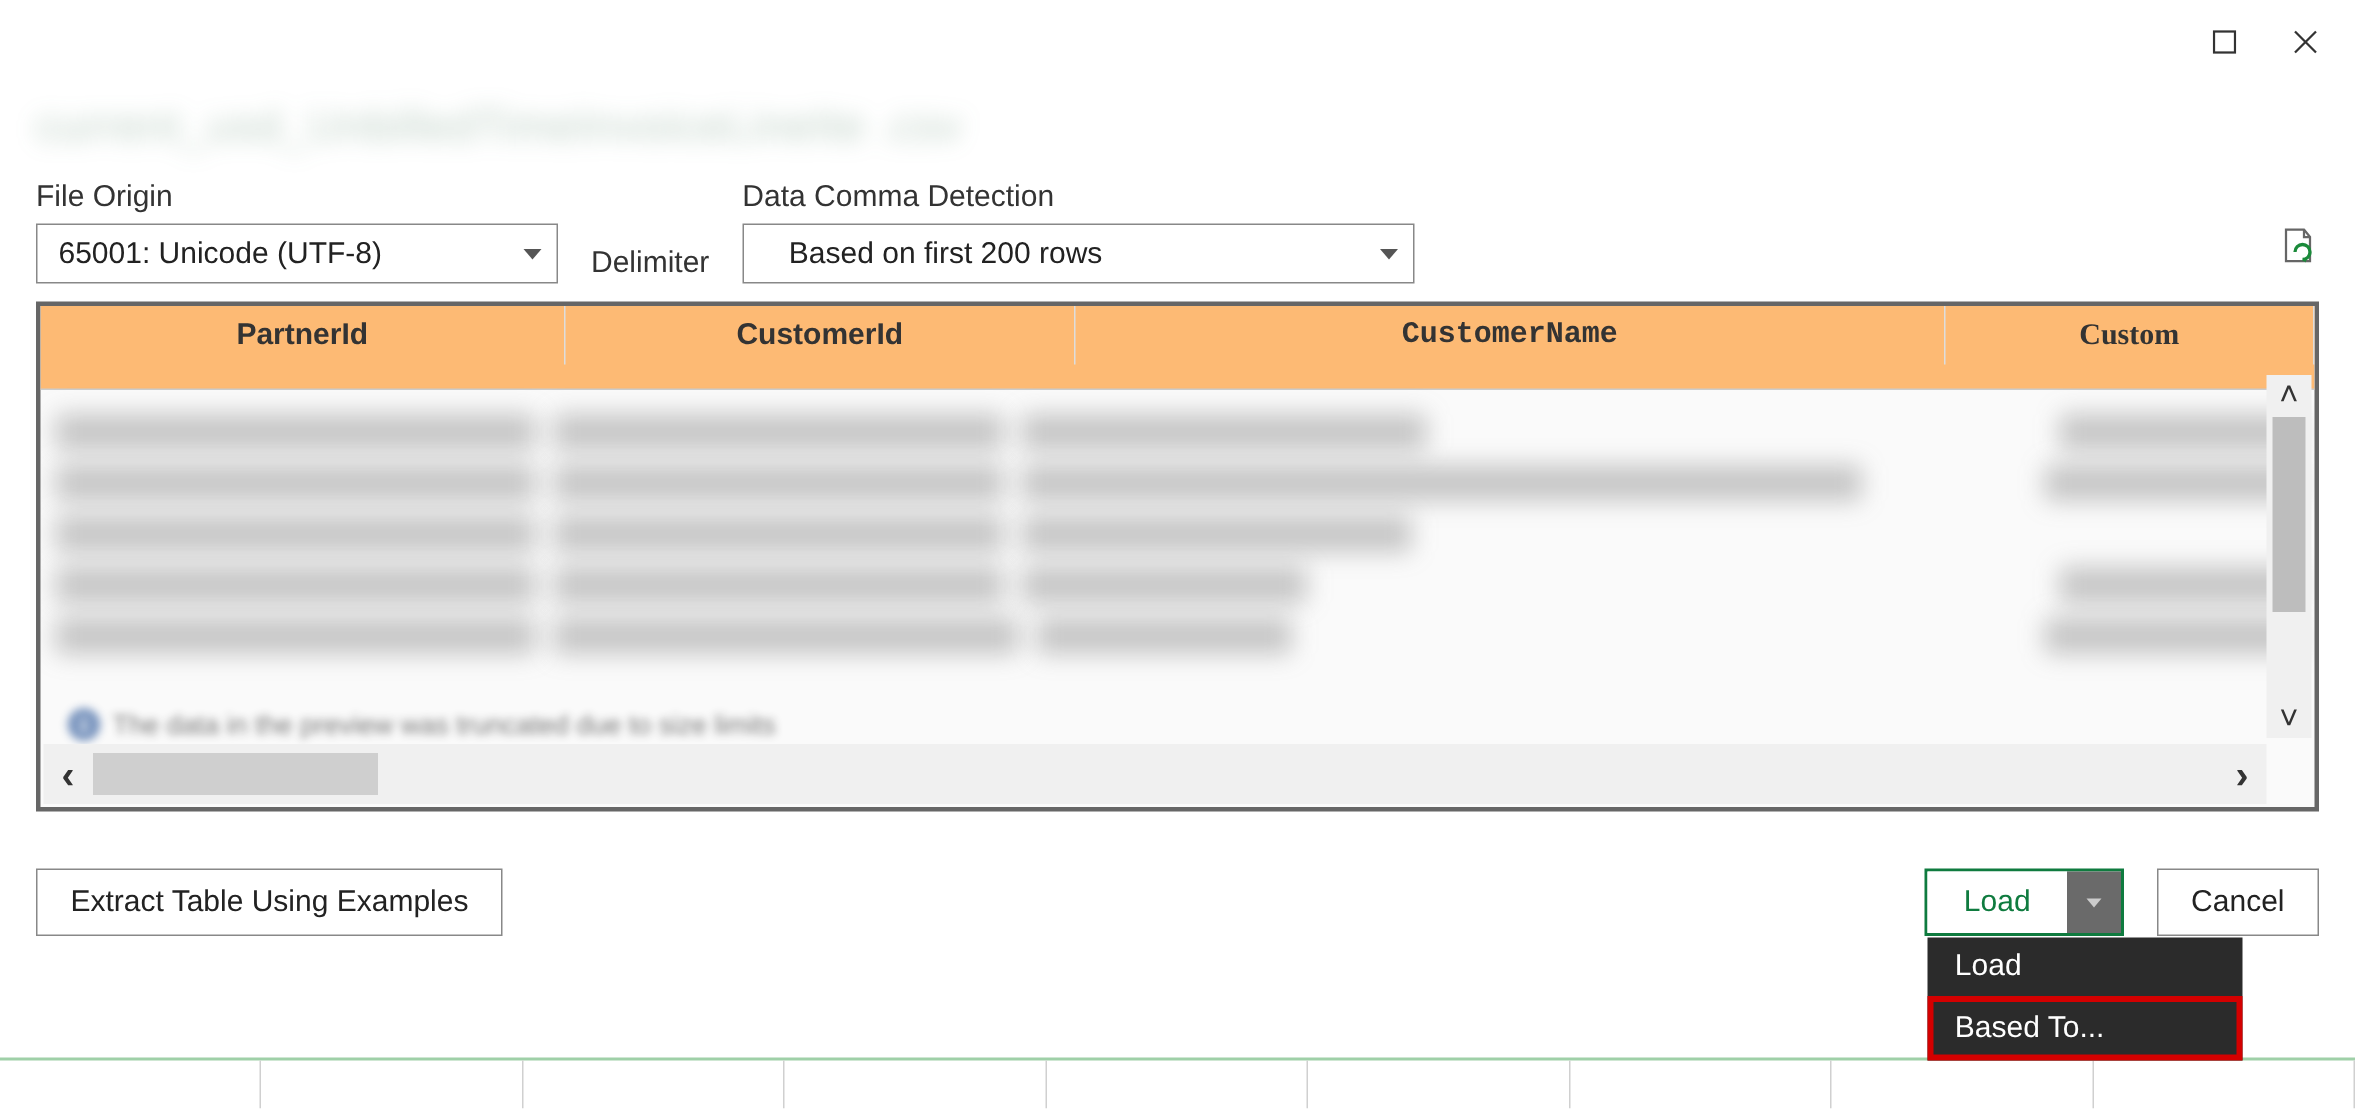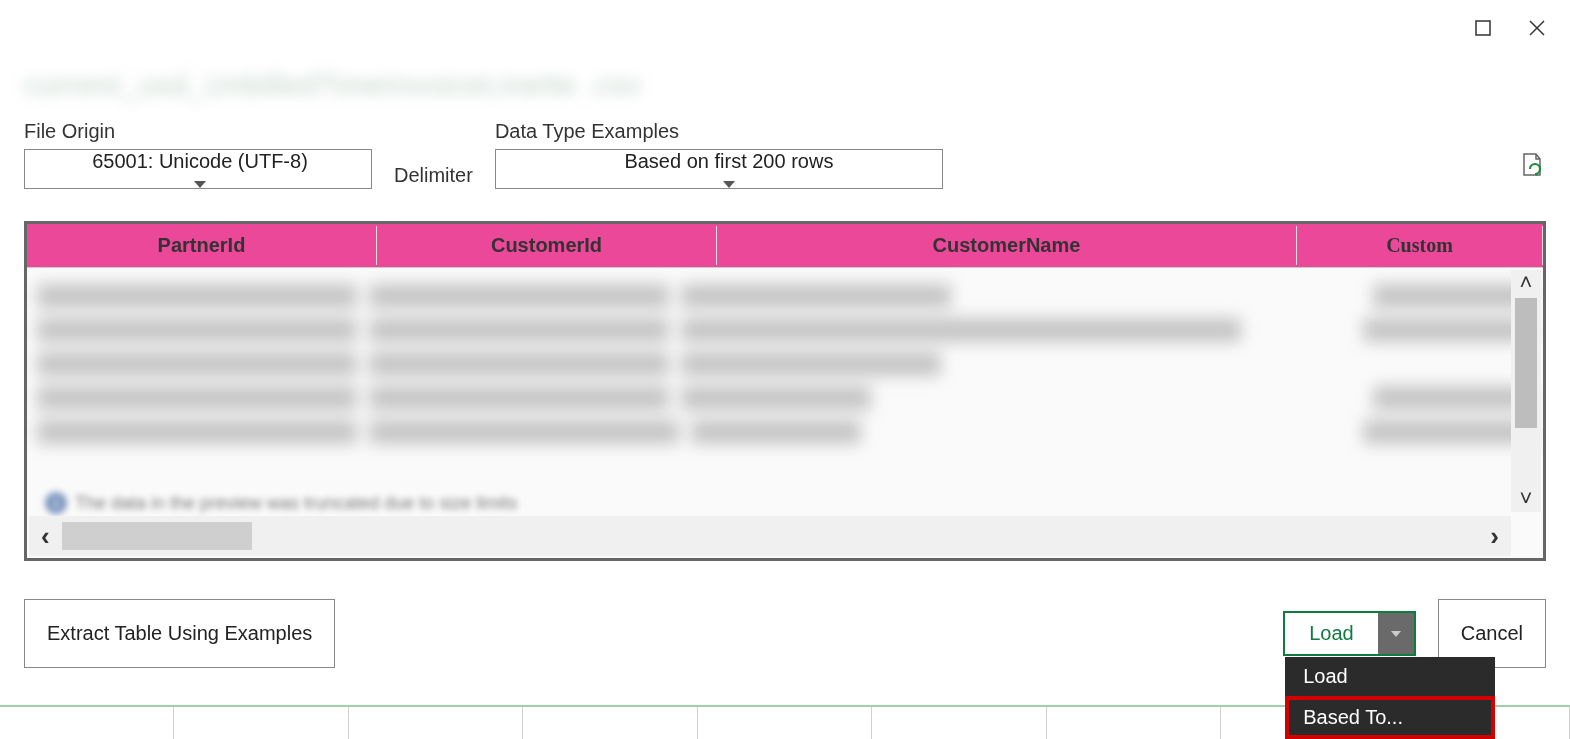--- a/index.html
+++ b/index.html
@@ -14,68 +14,67 @@
     .filename-blur { 
       font-size: 30px; 
       color: rgba(70,120,90,0.35);
       filter: blur(7px);
       margin-top: 48px;
       margin-bottom: 18px;
       font-weight: 400;
       letter-spacing: 0.5px;
     }
 
-    .options-row { display: flex; gap: 22px; align-items: flex-end; margin-bottom: 32px; }
+    .options-row { display: flex; gap: 22px; align-items: flex-end; margin-bottom: 12px; }
     .option-group { display: flex; flex-direction: column; gap: 4px; }
     .option-label { font-size: 20px; color: #333; margin-bottom: 2px; }
     .dropdown {
       border: 1px solid #888;
       height: 40px;
       display: flex;
       align-items: center;
       justify-content: space-between;
       padding: 0 10px 0 14px;
       font-size: 20px;
       color: #222;
       background: #fff;
       cursor: pointer;
-      flex-direction: column;
     }
     .dropdown .chev { width: 0; height: 0; border-left: 6px solid transparent; border-right: 6px solid transparent; border-top: 7px solid #555; }
     #w-origin { width: 348px; }
     #w-delim { width: 348px; }
     #w-dtd { width: 448px; padding-left: 30px; }
 
     .refresh-icon { margin-left: auto; margin-bottom: 6px; cursor: pointer; }
 
     .preview-pane {
       border: 3px solid #666;
       background: #fafafa;
       position: relative;
       height: 340px;
       overflow: hidden;
     }
     .preview-header {
       display: flex;
       border-bottom: 1px solid #ccc;
-      background: #ec4899;
-      height: 44px;
-      align-items: center;
+      background: #fdba74;
+      height: 56px;
+      align-items: flex-start;
     }
     .preview-header div {
       font-size: 20px;
       font-weight: 600;
       color: #333;
       text-align: center;
       border-right: 1px solid #ddd;
       padding: 8px 0;
     }
     .col-partner { width: 350px; }
     .col-cust { width: 340px; }
-    .col-name { width: 580px; }
+    .col-name { width: 580px; font-family: Liberation Mono, monospace; }
     .col-custom { flex: 1; font-family: Liberation Serif, serif; }
 
     .preview-body { padding: 6px 10px; }
     .blur-row { display: flex; gap: 12px; margin: 10px 0; }
     .blur-cell {
       height: 24px;
       background: rgba(100,100,100,0.35);
       filter: blur(8px);
       border-radius: 3px;
     }
@@ -96,21 +95,21 @@
     .footer {
       display: flex;
       align-items: center;
       gap: 22px;
       margin-top: 38px;
       padding-bottom: 20px;
     }
     .btn {
       border: 1px solid #888;
       background: #fff;
-      padding: 22px 22px;
+      padding: 10px 22px;
       font-size: 20px;
       color: #222;
       cursor: pointer;
     }
     .footer .spacer { flex: 1; }
 
     .split-btn { display: flex; border: 2px solid #0f7b3f; position: relative; justify-content: space-between; }
     .split-btn .main { padding: 9px 24px; font-size: 20px; color: #0f7b3f; background: #fff; cursor: pointer; }
     .split-btn .drop { width: 36px; background: #6a6a6a; display: flex; align-items: center; justify-content: center; cursor: pointer; }
     .split-btn .drop .tri { width: 0; height: 0; border-left: 5px solid transparent; border-right: 5px solid transparent; border-top: 6px solid #ccc; }
@@ -169,21 +168,21 @@
       <div class="option-label">File Origin</div>
       <div id="w-origin" class="dropdown">
         <span>65001: Unicode (UTF-8)</span>
         <span class="chev"></span>
       </div>
     </div>
     <div class="option-group">
       <div class="option-label">Delimiter</div>
     </div>
     <div class="option-group">
-      <div class="option-label">Data Type Examples</div>
+      <div class="option-label">Data Comma Detection</div>
       <div id="w-dtd" class="dropdown">
         <span>Based on first 200 rows</span>
         <span class="chev"></span>
       </div>
     </div>
 
     <div class="refresh-icon">
       <svg width="28" height="28" viewBox="0 0 28 28">
         <path d="M6 3 L18 3 L22 8 L22 24 L6 24 Z" fill="none" stroke="#666" stroke-width="1.5"></path>
         <path d="M18 3 L18 8 L22 8" fill="none" stroke="#666" stroke-width="1.5"></path>

